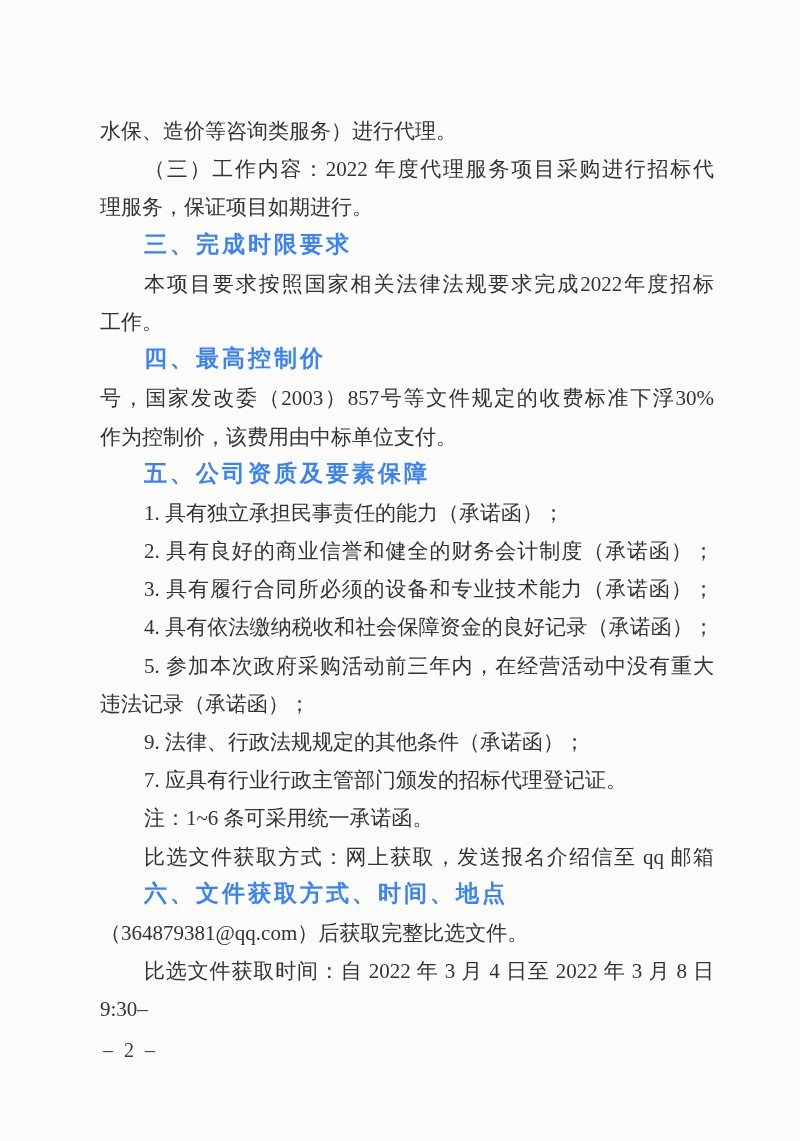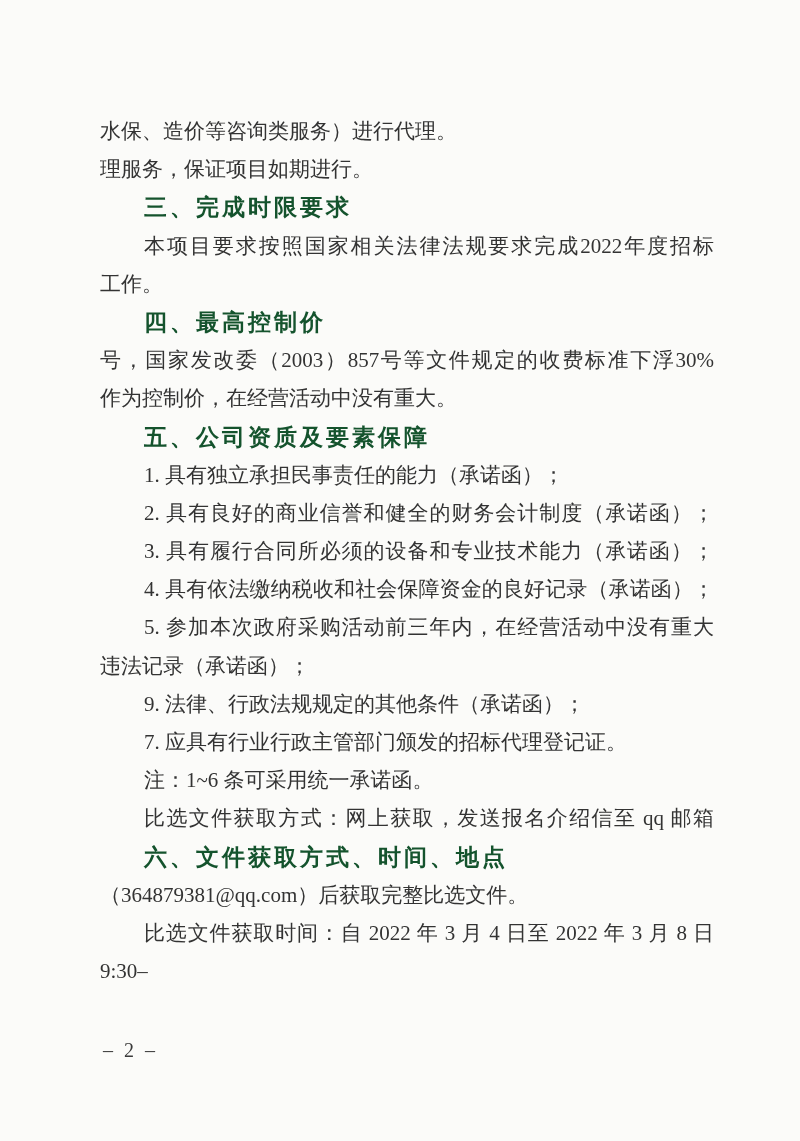--- a/index.html
+++ b/index.html
@@ -27,49 +27,50 @@
     white-space: nowrap;
     overflow: visible;
   }
   .indent { text-indent: 44px; }
   .justify {
     white-space: normal;
     text-align: justify;
     text-align-last: justify;
   }
   .heading {
-    font-family: Liberation Sans, sans-serif;
+    font-family: Liberation Mono, monospace;
     font-weight: 700;
     font-size: 23px;
     letter-spacing: 3px;
-    color: #14532d;
+    color: #3b82f6;
   }
   .page-number {
     position: absolute;
     left: 103px;
     top: 1036px;
     font-size: 20px;
     line-height: 28px;
     letter-spacing: 3px;
     color: #3a3a3a;
   }
 </style>
 </head>
 <body>
 
 <div class="page">
   <div class="content">
     <div class="line">水保、造价等咨询类服务）进行代理。</div>
+    <div class="line indent justify">（三）工作内容：2022 年度代理服务项目采购进行招标代</div>
     <div class="line">理服务，保证项目如期进行。</div>
     <div class="line indent heading">三、完成时限要求</div>
     <div class="line indent justify">本项目要求按照国家相关法律法规要求完成2022年度招标</div>
     <div class="line">工作。</div>
     <div class="line indent heading">四、最高控制价</div>
     <div class="line justify">号，国家发改委（2003）857号等文件规定的收费标准下浮30%</div>
-    <div class="line">作为控制价，在经营活动中没有重大。</div>
+    <div class="line">作为控制价，该费用由中标单位支付。</div>
     <div class="line indent heading">五、公司资质及要素保障</div>
     <div class="line indent">1. 具有独立承担民事责任的能力（承诺函）；</div>
     <div class="line indent justify">2. 具有良好的商业信誉和健全的财务会计制度（承诺函）；</div>
     <div class="line indent justify">3. 具有履行合同所必须的设备和专业技术能力（承诺函）；</div>
     <div class="line indent justify">4. 具有依法缴纳税收和社会保障资金的良好记录（承诺函）；</div>
     <div class="line indent justify">5. 参加本次政府采购活动前三年内，在经营活动中没有重大</div>
     <div class="line">违法记录（承诺函）；</div>
     <div class="line indent">9. 法律、行政法规规定的其他条件（承诺函）；</div>
     <div class="line indent">7. 应具有行业行政主管部门颁发的招标代理登记证。</div>
     <div class="line indent">注：1~6 条可采用统一承诺函。</div>

